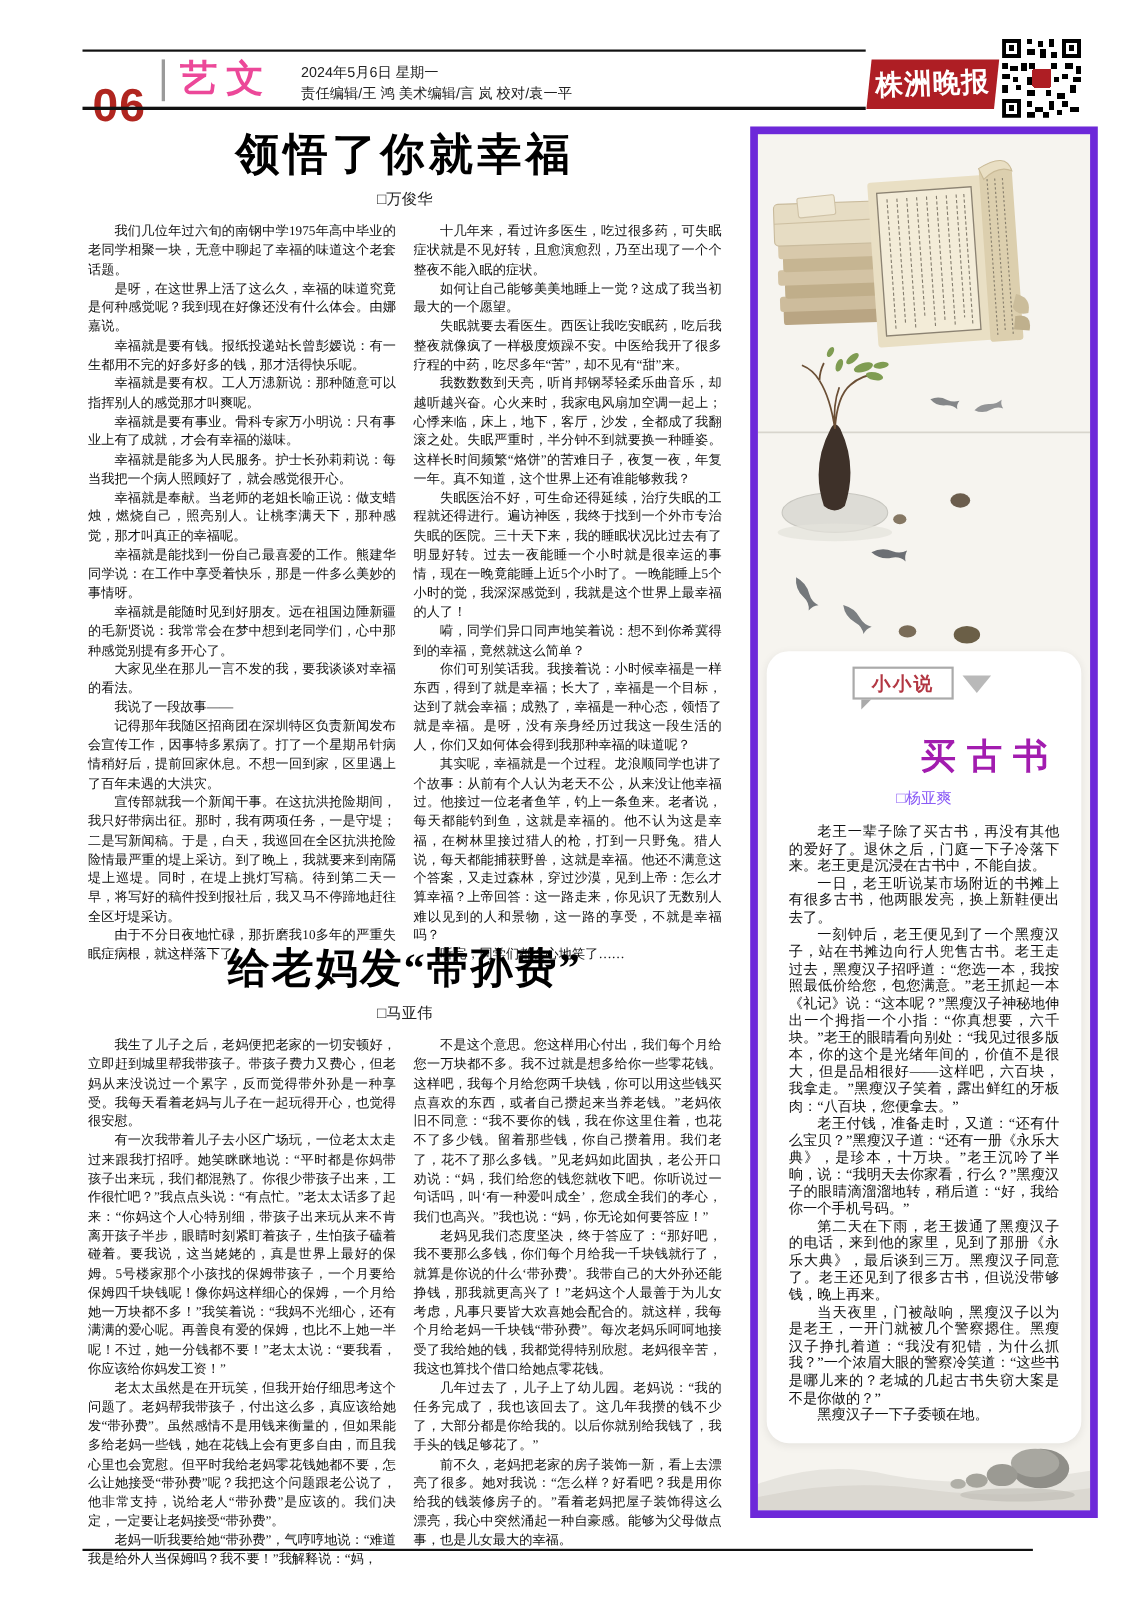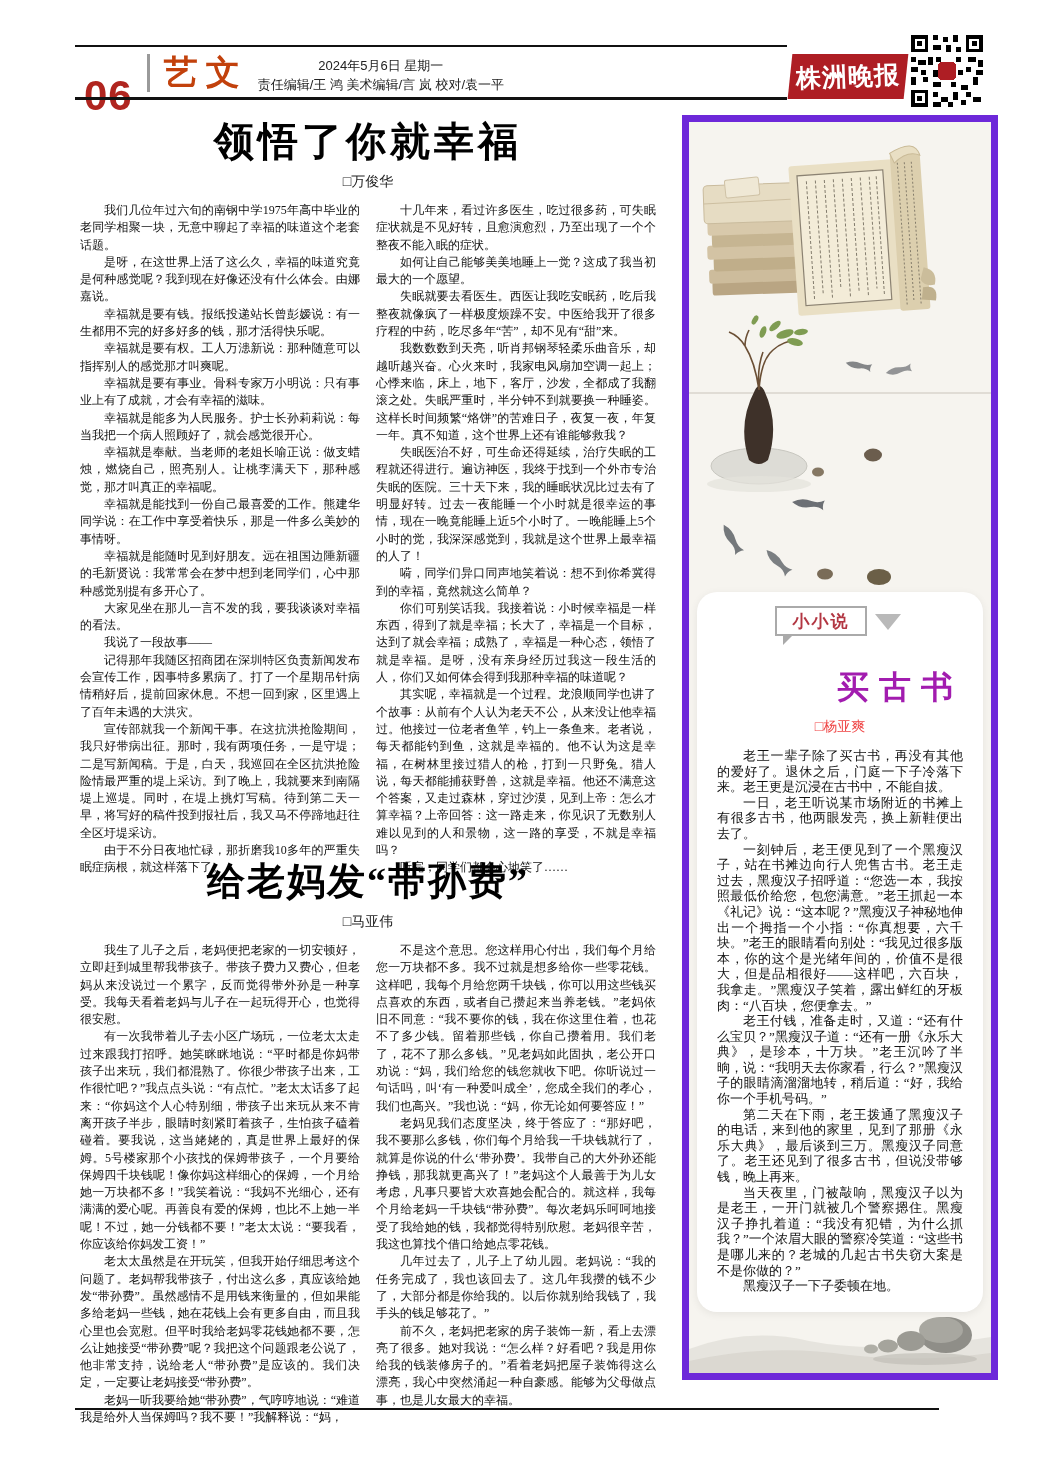--- a/index.html
+++ b/index.html
@@ -8,22 +8,22 @@
     width:1039px; height:1459px; position:relative; overflow:hidden;
     font-family:"Liberation Serif", serif; color:#1a1a1a;
   }
   
   .rule { position:absolute; background:#111; }
   .hdr-rule-top { left:75px; top:45px; width:712px; height:2px; }
   .hdr-rule-bot { left:75px; top:97px; width:712px; height:3px; }
   .hdr-row { position:absolute; left:84px; top:50px; display:flex; align-items:flex-start; }
   .page-num { color:#b0251f; font:bold 42px/44px "Liberation Sans", sans-serif; letter-spacing:1px;margin-top:24px; }
   .hdr-divider { width:3px; height:38px; background:#9a9a9a; margin:4px 14px 0 14px; }
-  .section-name { color:#c2410c; font:bold 34px/44px "Liberation Sans", sans-serif; letter-spacing:8px; }
-  .date-block { margin-left:10px; padding-top:6px; font:13px/19px "Liberation Sans", sans-serif; color:#222;text-align:center; }
+  .section-name { color:#ec4899; font:bold 34px/44px "Liberation Sans", sans-serif; letter-spacing:8px; }
+  .date-block { margin-left:26px; padding-top:6px; font:13px/19px "Liberation Sans", sans-serif; color:#222; }
   .masthead { position:absolute; left:790px; top:54px; width:116px; height:45px; background:#ae1e24;
     color:#fff; display:flex; align-items:center; justify-content:center;
     font:bold 25px/28px "Liberation Serif", serif; letter-spacing:1px; transform:skewX(-6deg); }
   .masthead span { transform:skewX(6deg) rotate(-2deg); }
   .qr { position:absolute; left:911px; top:35px; width:72px; height:72px; }
   
   .article { position:absolute; left:80px; width:576px; }
   .art1 { top:118px; }
   .art2 { top:858px; }
   .art-title1 { text-align:center; font:bold 40px/46px "Liberation Sans", sans-serif; color:#000; letter-spacing:4px; }
@@ -43,21 +43,21 @@
     border-radius:20px; box-shadow:0 2px 8px rgba(0,0,0,0.07); padding:14px 20px 0 20px; }
   .tag-wrap { position:relative; margin-left:58px; width:130px; height:34px; }
   .tag-box { position:absolute; left:0; top:0; width:92px; height:30px; border:2px solid #aaaaaa; background:#fff;
     display:flex; align-items:center; justify-content:center;
     font:bold 17px/17px "Liberation Serif", serif; color:#b23642; letter-spacing:2px; }
   .tag-tri { position:absolute; left:100px; top:8px; width:0; height:0;
     border-left:13px solid transparent; border-right:13px solid transparent; border-top:16px solid #b9b9b9; }
   .tag-tail { position:absolute; left:8px; top:30px; width:0; height:0;
     border-left:9px solid #aaaaaa; border-bottom:9px solid transparent; }
   .card-title { text-align:right; font:bold 32px/38px "Liberation Serif", serif; color:#a21caf; letter-spacing:10px; margin-top:28px; }
-  .card-author { text-align:center; font:14px/18px "Liberation Serif", serif; color:#ef4444; margin-top:12px; }
+  .card-author { text-align:center; font:14px/18px "Liberation Serif", serif; color:#8b5cf6; margin-top:12px; }
   .card-body { margin-top:12px; font-size:13px; line-height:15.6px; text-align:justify; text-justify:inter-ideograph; color:#111; }
   .page-rule-bottom { left:75px; top:1408px; width:864px; height:2px; }
 </style>
 </head>
 <body>
 
 <div class="rule hdr-rule-top"></div>
 <div class="hdr-row">
   <div class="page-num">06</div>
   <div class="hdr-divider"></div>

